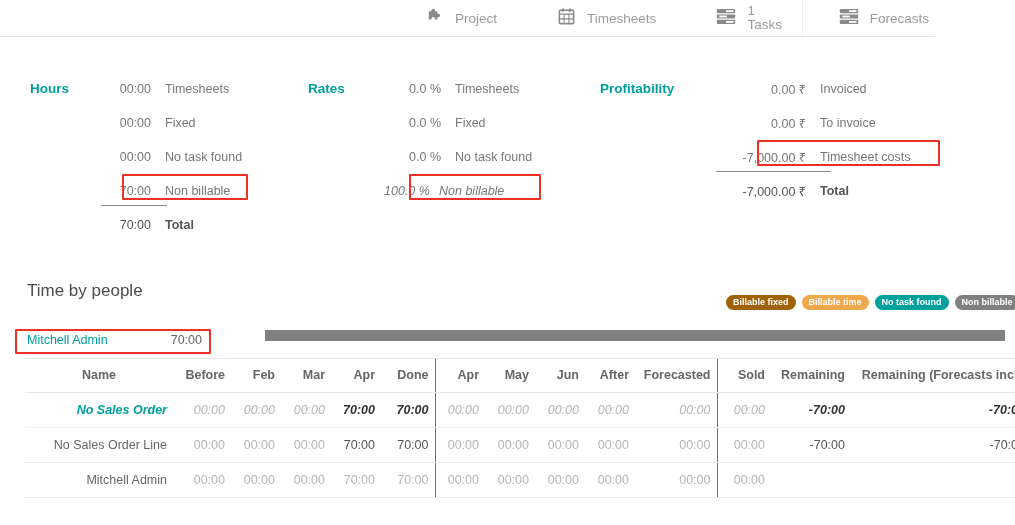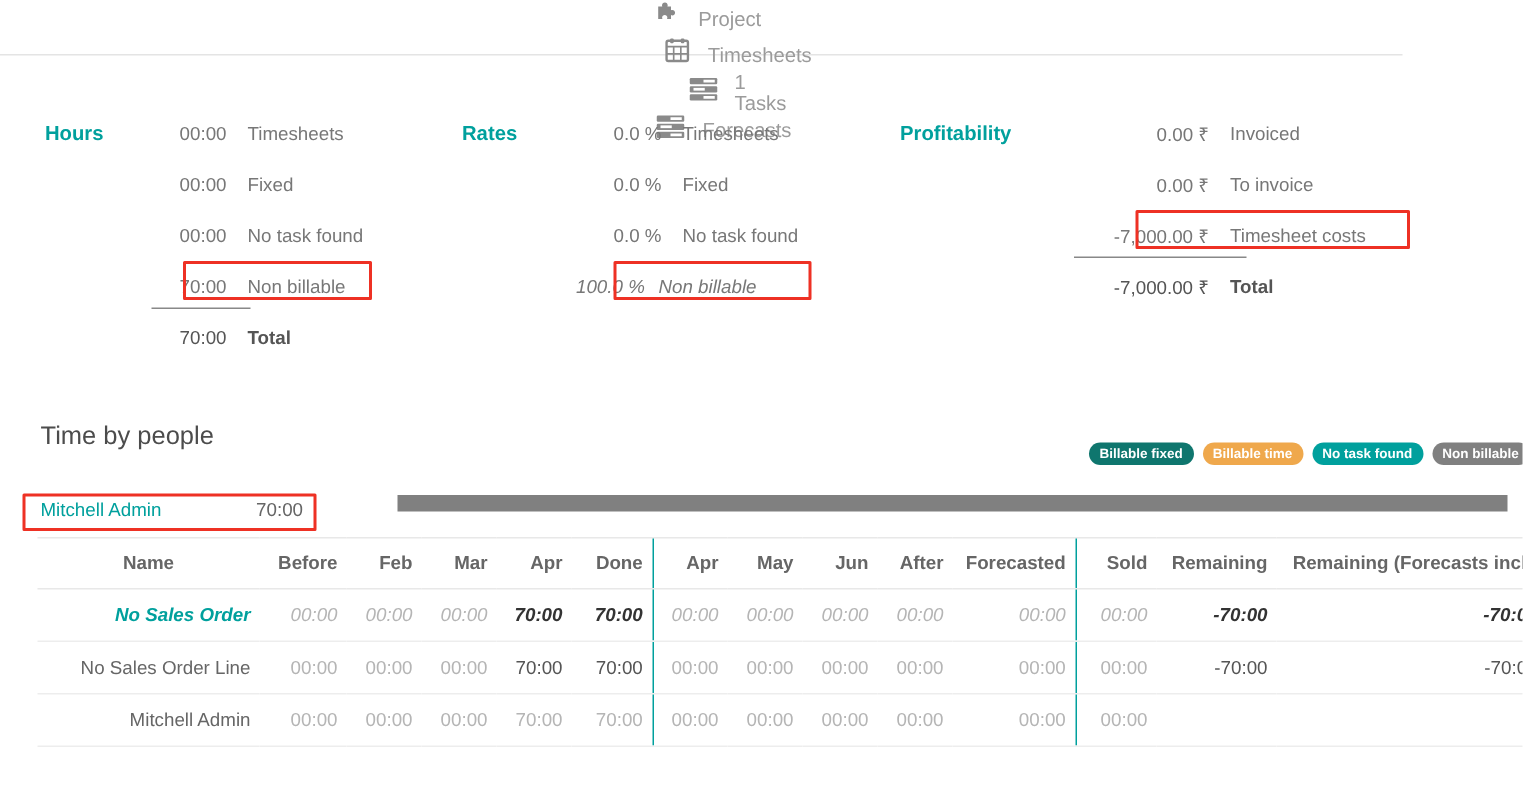--- a/index.html
+++ b/index.html
@@ -10,21 +10,21 @@
     font-family: "Liberation Sans", sans-serif;
     color: #4c4c4c;
     overflow: hidden;
   }
   .page { position: relative; width: 1015px; height: 525px; }
 
   
   .topnav {
     position: absolute; left: 0; top: 0; width: 935px; height: 37px;
     border-bottom: 1px solid #e4e4e4;
-    display: flex; align-items: center; flex-direction: column;
+    display: flex; align-items: center;
   }
   .nav-spacer { width: 500px; height: 1px; }
   .nav-btn {
     display: flex; align-items: center; gap: 11px;
     height: 36px; padding: 0 6px;
     cursor: pointer;
   }
   .nav-btn.b-project { margin-left: 8px; }
   .nav-btn.b-timesheets { margin-left: 48px; }
   .nav-btn.b-tasks { margin-left: 48px; }
@@ -260,21 +260,21 @@
       <div class="stat-row total" style="left:710px; top:132px;">
         <span class="stat-val" style="width:110px;">-7,000.00 ₹</span>
         <span class="stat-lbl">Total</span>
       </div>
     </div>
   </div>
 
   <h2 class="section-title" style="left:27px; top:267px;">Time by people</h2>
 
   <div class="legend" style="left:726px; top:295px;">
-    <span class="badge" style="background:#0f766e;">Billable fixed</span>
+    <span class="badge" style="background:#a16207;">Billable fixed</span>
     <span class="badge" style="background:#EFA84C;">Billable time</span>
     <span class="badge" style="background:#00A09D;">No task found</span>
     <span class="badge" style="background:#808080;">Non billable</span>
   </div>
 
   <div class="people-row" style="left:27px; top:333px; width:175px;">
     <span class="people-name">Mitchell Admin</span>
     <span class="people-val">70:00</span>
   </div>
   <div class="hl-box" style="left:15px; top:329px; width:196px; height:25px;"></div>

